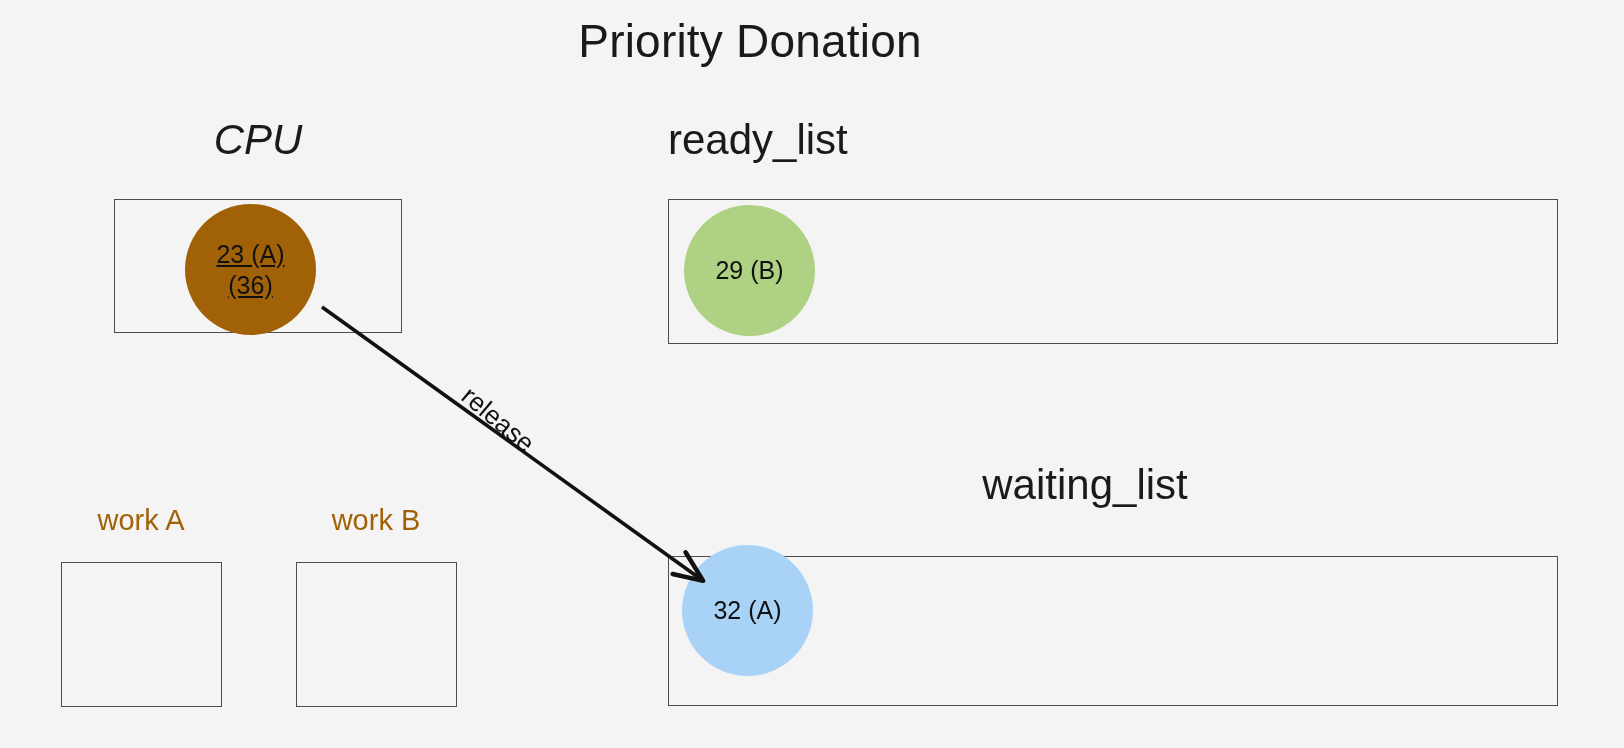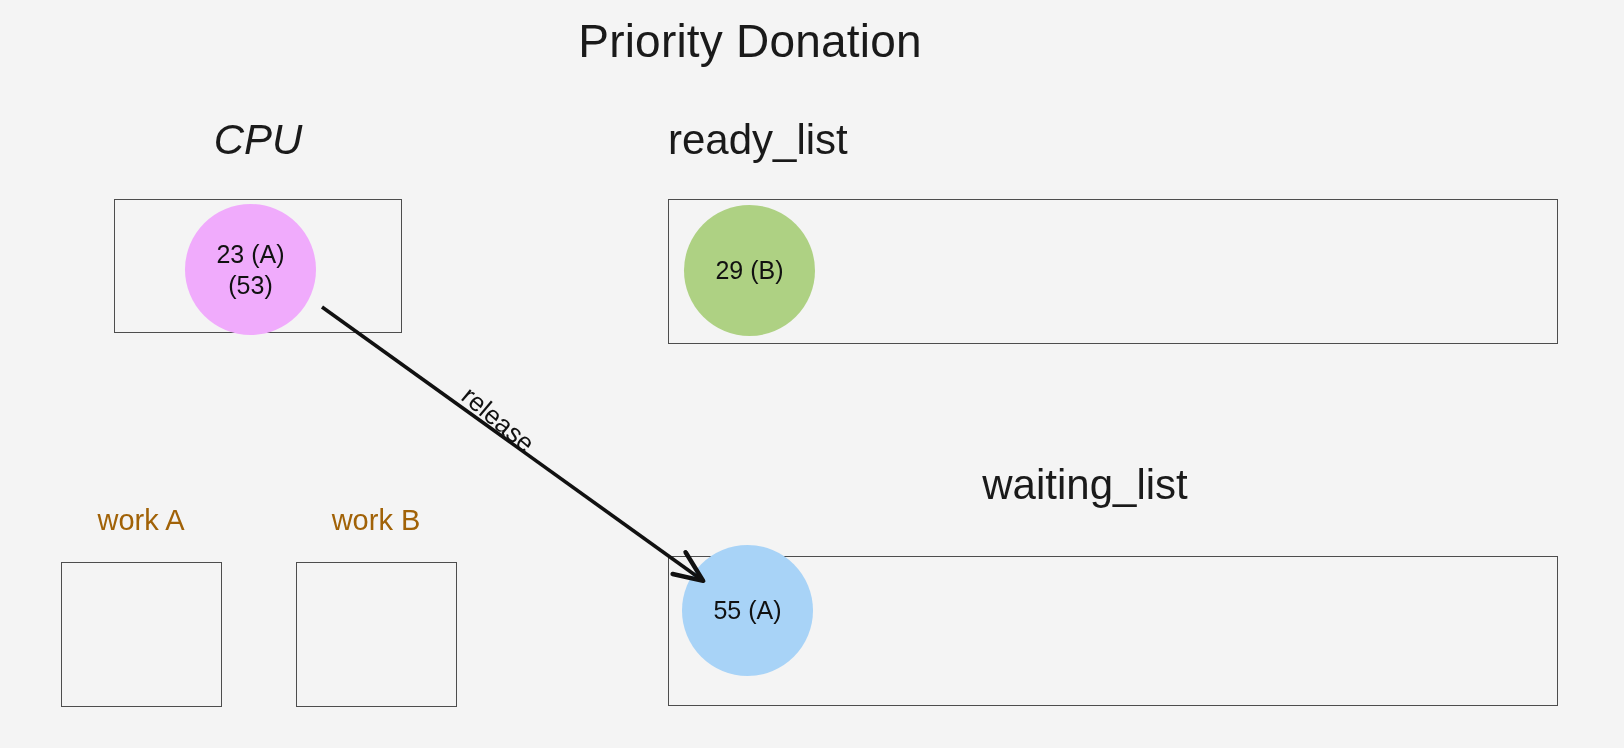--- a/index.html
+++ b/index.html
@@ -121,35 +121,35 @@
 </style>
 </head>
 <body style="background: rgb(244, 244, 244);">
 
 <div class="canvas">
 
   <div class="diagram-title">Priority Donation</div>
 
   <div class="caption cpu">CPU</div>
   <div class="box cpu-box"></div>
-  <div class="thread cpu-thread" id="cpu-thread" style="background: #f0abfc;">
+  <div class="thread cpu-thread" id="cpu-thread" style="background: #a16207; text-decoration: underline;">
     <span>23 (A)</span>
-    <span class="line2">(53)</span>
+    <span class="line2">(36)</span>
   </div>
 
   <div class="caption ready">ready_list</div>
   <div class="box ready-box"></div>
   <div class="thread ready-thread" id="ready-thread-0" style="background: rgb(174, 209, 131);">
     <span>29 (B)</span>
   </div>
 
   <div class="caption waiting">waiting_list</div>
   <div class="box waiting-box"></div>
   <div class="thread waiting-thread" id="waiting-thread-0" style="background: rgb(168, 211, 247);">
-    <span>55 (A)</span>
+    <span>32 (A)</span>
   </div>
 
   <div class="small-caption work-a">work A</div>
   <div class="box work-a-box"></div>
 
   <div class="small-caption work-b">work B</div>
   <div class="box work-b-box"></div>
 
   <svg class="edge-layer" viewBox="0 0 1624 748">
     <defs>

